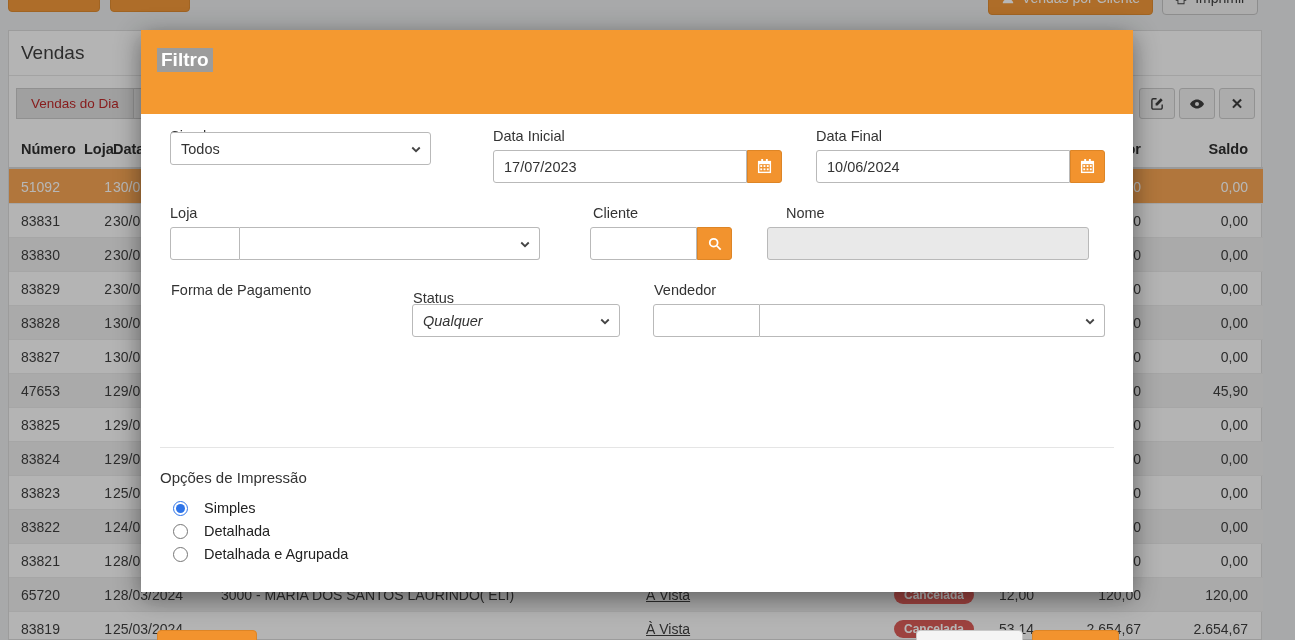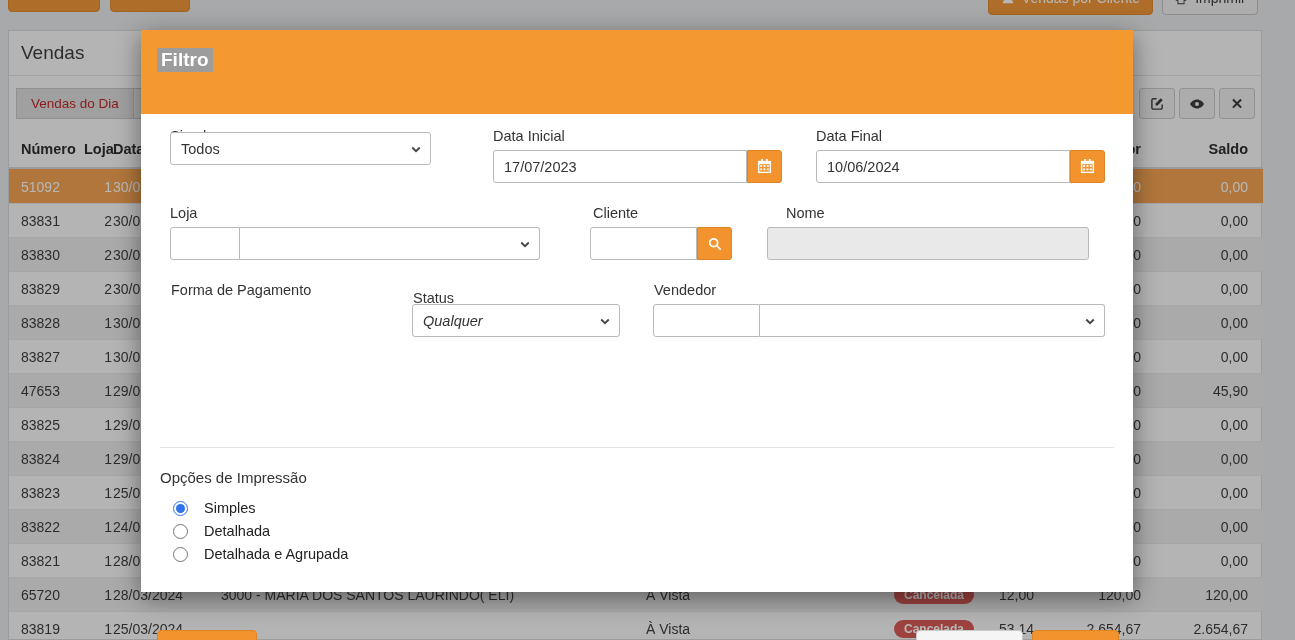--- a/index.html
+++ b/index.html
@@ -37,21 +37,21 @@
   .thead { position:relative; height:38px; font-weight:bold; font-size:14.5px; color:#222;
            border-bottom:2px solid #d5d5d5; }
   .thead span, .trow span { position:absolute; top:50%; transform:translateY(-50%); white-space:nowrap; }
   .trow { position:relative; height:34px; font-size:14px; border-top:1px solid #e6e6e6; cursor:pointer; }
   .trow:nth-child(2n+3) { background:#ececec; }
   .trow.hl { background:#f6a04a; color:#fff; border-top-color:#f6a04a; }
   .c-num  { left:12px;  width:60px; }
   .c-loja { left:75px;  width:28px; text-align:right; }
   .c-data { left:104px; width:100px; }
   .c-cli  { left:212px; width:420px; }
-  .c-forma{ left:637px; width:120px; }
+  .c-forma{ left:637px; width:120px;text-decoration:underline; }
   .c-stat { left:840px; width:90px; text-align:center; }
   .c-v1   { left:940px; width:85px; text-align:right; }
   .c-v2   { left:1050px;width:82px; text-align:right; }
   .c-saldo{ left:1152px;width:87px; text-align:right; }
   .badge { display:inline-block; background:#d9534f; color:#fff; font-weight:bold; font-size:12px;
            padding:3px 10px; border-radius:10px; line-height:1; }
 
   
   .backdrop { position:fixed; left:0; top:0; width:1295px; height:640px;
               background:rgba(30,30,30,0.32); z-index:50; }

